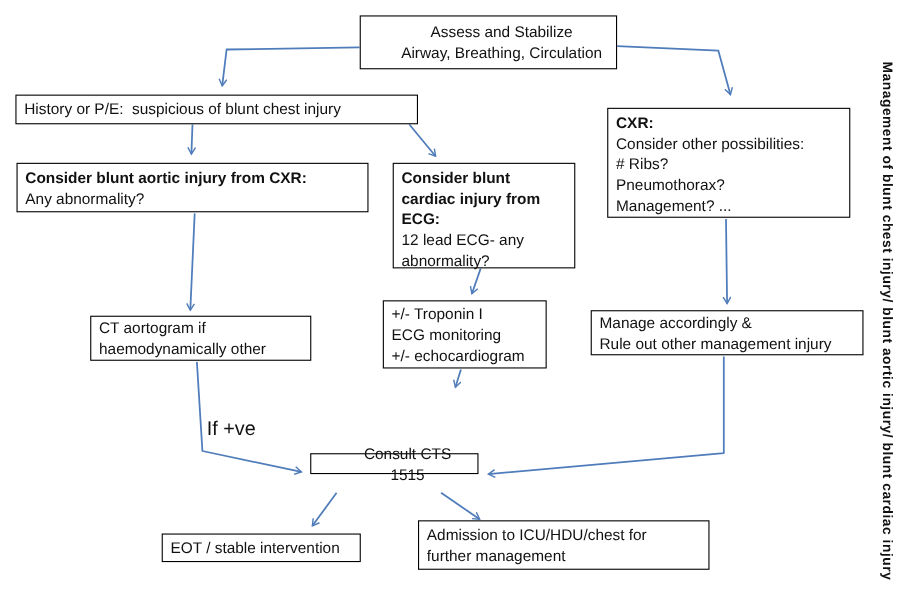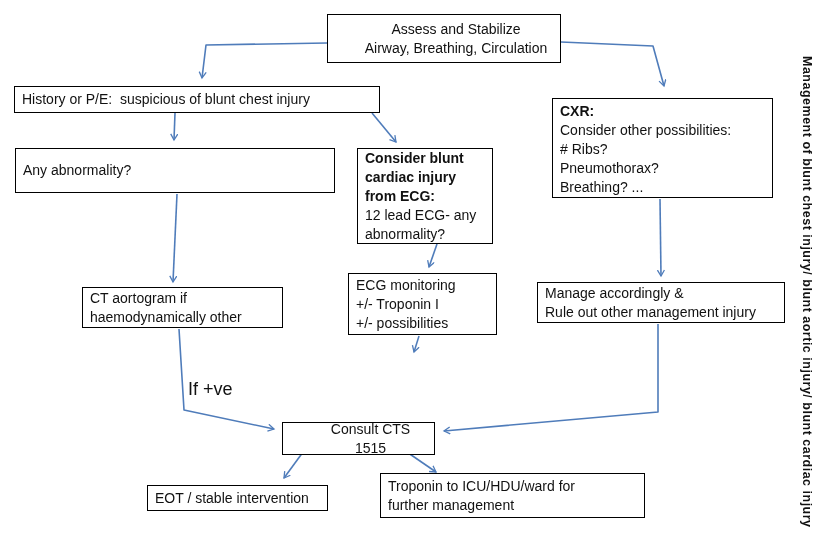--- a/index.html
+++ b/index.html
@@ -92,63 +92,64 @@
   <div class="box center" style="left:327px;top:14px;width:234px;height:49px">
     <div class="line">Assess and Stabilize</div>
     <div class="line">Airway, Breathing, Circulation</div>
   </div>
 
   <div class="box" style="left:14px;top:86px;width:366px;height:27px">
     <div class="line">History or P/E:  suspicious of blunt chest injury</div>
   </div>
 
   <div class="box" style="left:15px;top:148px;width:320px;height:45px">
+    <div class="line bold">Consider blunt aortic injury from CXR:</div>
     <div class="line">Any abnormality?</div>
   </div>
 
-  <div class="box" style="left:357px;top:148px;width:136px;height:96px;justify-content:center">
+  <div class="box" style="left:357px;top:148px;width:166px;height:96px;justify-content:space-between">
     <div class="line bold">Consider blunt cardiac injury from ECG:</div>
     <div class="line">12 lead ECG- any abnormality?</div>
   </div>
 
   <div class="box" style="left:552px;top:98px;width:221px;height:100px;justify-content:flex-start">
     <div class="line bold">CXR:</div>
     <div class="line">Consider other possibilities:</div>
     <div class="line"># Ribs?</div>
     <div class="line">Pneumothorax?</div>
-    <div class="line">Breathing? ...</div>
+    <div class="line">Management? ...</div>
   </div>
 
   <div class="box" style="left:82px;top:287px;width:201px;height:41px">
     <div class="line">CT aortogram if</div>
     <div class="line">haemodynamically other</div>
   </div>
 
   <div class="box" style="left:348px;top:273px;width:149px;height:62px">
+    <div class="line">+/- Troponin I</div>
     <div class="line">ECG monitoring</div>
-    <div class="line">+/- Troponin I</div>
-    <div class="line">+/- possibilities</div>
+    <div class="line">+/- echocardiogram</div>
   </div>
 
   <div class="box" style="left:537px;top:282px;width:248px;height:41px">
     <div class="line">Manage accordingly &amp;</div>
     <div class="line">Rule out other management injury</div>
   </div>
 
 
   <div class="edge-label" style="left:188px;top:379px">If +ve</div>
 
-  <div class="box center" style="left:282px;top:422px;width:153px;height:33px">
+  <div class="box center" style="left:282px;top:412px;width:153px;height:19px">
     <div class="line">Consult CTS 1515</div>
   </div>
 
   <div class="box" style="left:147px;top:485px;width:181px;height:26px">
     <div class="line">EOT / stable intervention</div>
   </div>
 
   <div class="box" style="left:380px;top:473px;width:265px;height:45px">
-    <div class="line">Troponin to ICU/HDU/ward for</div>
+    <div class="line">Admission to ICU/HDU/chest for</div>
     <div class="line">further management</div>
   </div>
 
   <div class="vertical-title" style="left:800px;top:56px">Management of blunt chest injury/ blunt aortic injury/ blunt cardiac injury</div>
 
 </div>
 
 </body></html>

